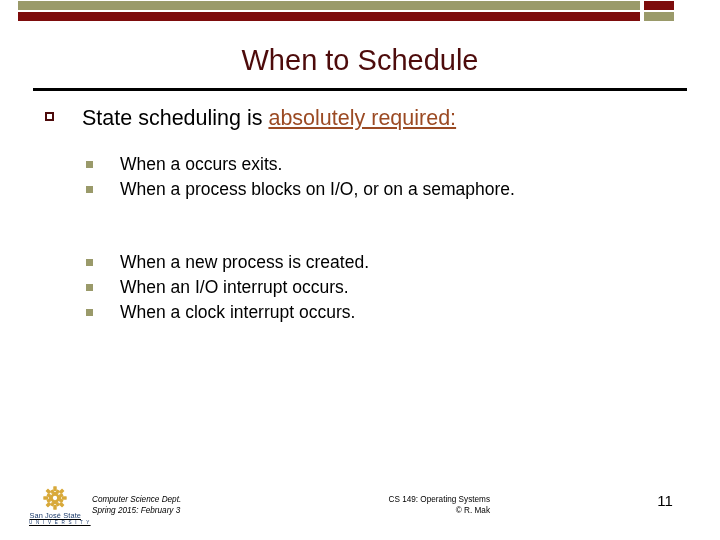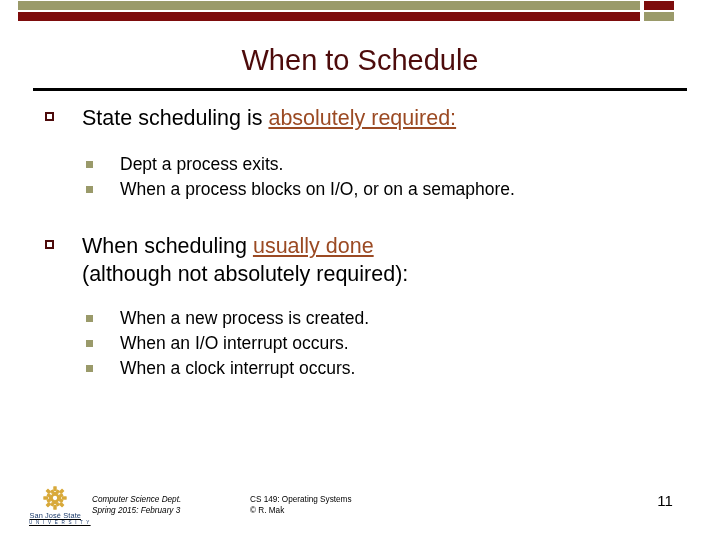--- a/index.html
+++ b/index.html
@@ -156,21 +156,21 @@
     font-size: 8.2px;
     line-height: 11px;
     color: #000000;
     font-style: italic;
   }
   .foot-center {
     position: absolute;
     left: 250px;
     top: 10px;
     width: 240px;
-    text-align: left;
+    text-align: right;
     font-size: 8.2px;
     line-height: 11px;
     color: #000000;
   }
   .foot-page {
     position: absolute;
     left: 640px;
     top: 8px;
     width: 50px;
     text-align: center;
@@ -203,35 +203,30 @@
   <div class="lvl1">
     <span class="bullet1"></span>
     <span>State scheduling is </span><span class="accent">absolutely required:</span>
   </div>
 
   <div class="spacer-a"></div>
 
   <div class="lvl2-group">
     <div class="lvl2">
       <span class="bullet2"></span>
-      <span>Dept a process exits.</span>
+      <span>When a occurs exits.</span>
     </div>
     <div class="lvl2">
       <span class="bullet2"></span>
       <span>When a process blocks on I/O, or on a semaphore.</span>
     </div>
   </div>
 
   <div class="spacer-b"></div>
 
-  <div class="lvl1">
-    <span class="bullet1"></span>
-    <span>When scheduling </span><span class="accent">usually done</span><br>
-    <span>(although not absolutely required):</span>
-  </div>
 
   <div class="spacer-c"></div>
 
   <div class="lvl2-group">
     <div class="lvl2">
       <span class="bullet2"></span>
       <span>When a new process is created.</span>
     </div>
     <div class="lvl2">
       <span class="bullet2"></span>

